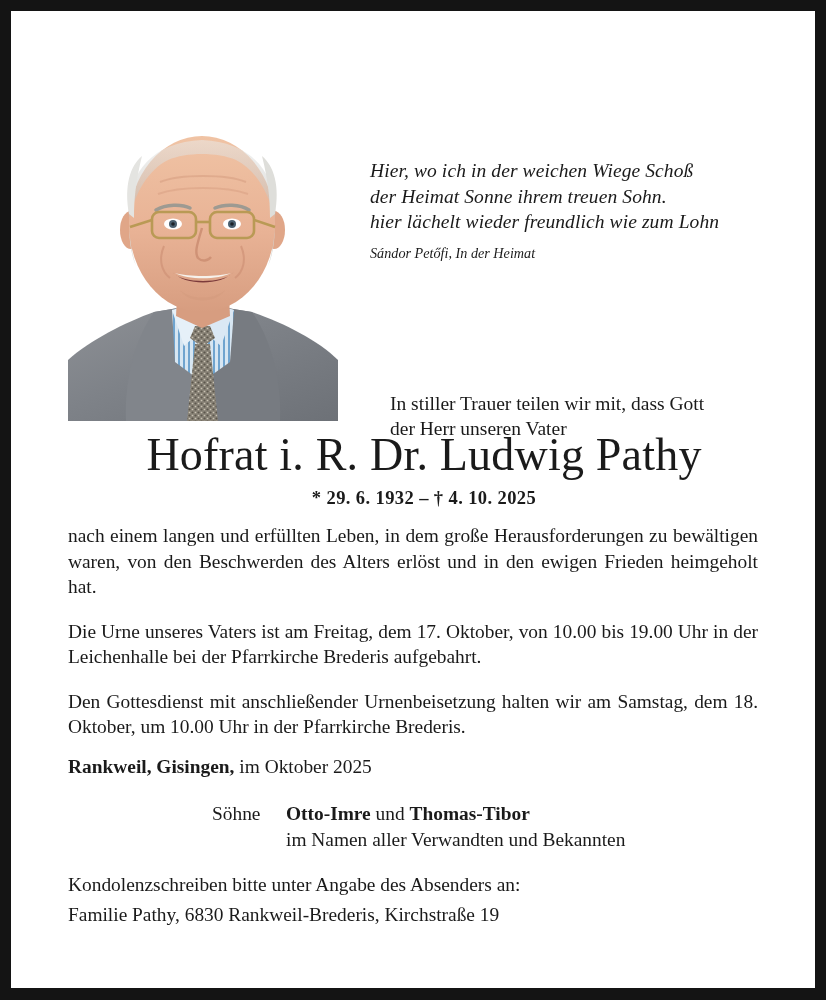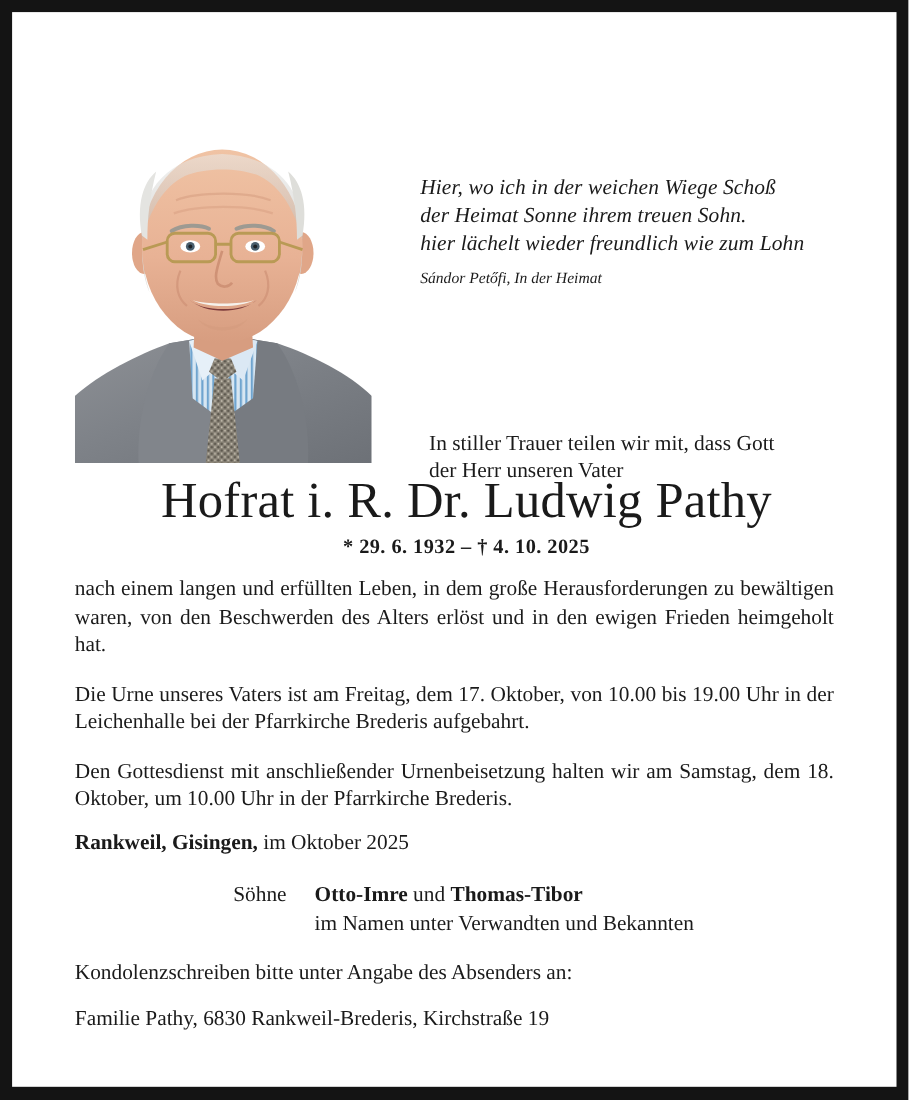--- a/index.html
+++ b/index.html
@@ -47,21 +47,21 @@
     overflow: hidden;
     background: #ffffff;
   }
   .portrait-canvas {
     position: absolute;
     inset: 0;
   }
 
   .verse-block {
     position: absolute;
-    left: 371px;
+    left: 359px;
     top: 147px;
     width: 370px;
   }
   .verse-line {
     font-style: italic;
     font-size: 19.5px;
     line-height: 25.5px;
     letter-spacing: 0.1px;
     white-space: nowrap;
   }
@@ -297,23 +297,23 @@
       <p class="para">nach einem langen und erfüllten Leben, in dem große Herausforderungen zu bewältigen waren, von den Beschwerden des Alters erlöst und in den ewigen Frieden heimgeholt hat.</p>
       <p class="para">Die Urne unseres Vaters ist am Freitag, dem 17. Oktober, von 10.00 bis 19.00 Uhr in der Leichenhalle bei der Pfarrkirche Brederis aufgebahrt.</p>
       <p class="para">Den Gottesdienst mit anschließender Urnenbeisetzung halten wir am Samstag, dem 18. Oktober, um 10.00 Uhr in der Pfarrkirche Brederis.</p>
 
       <div class="place-line"><b>Rankweil, Gisingen,</b><span> im Oktober 2025</span></div>
 
       <div class="family-block">
         <div class="sons-row">
           <span class="sons-label">Söhne</span><b>Otto-Imre</b><span> und </span><b>Thomas-Tibor</b>
         </div>
-        <div class="family-line">im Namen unter Verwandten und Bekannten</div>
+        <div class="family-line">im Namen aller Verwandten und Bekannten</div>
       </div>
     </div>
 
     <div class="closing-area">
       <p class="closing-para tight">Kondolenzschreiben bitte unter Angabe des Absenders an:</p>
-      <p class="closing-para tight" style="margin-top:16px">Familie Pathy, 6830 Rankweil-Brederis, Kirchstraße 19</p>
+      <p class="closing-para tight" style="margin-top:4px">Familie Pathy, 6830 Rankweil-Brederis, Kirchstraße 19</p>
     </div>
 
   </div>
 </div>
 
 </body></html>

